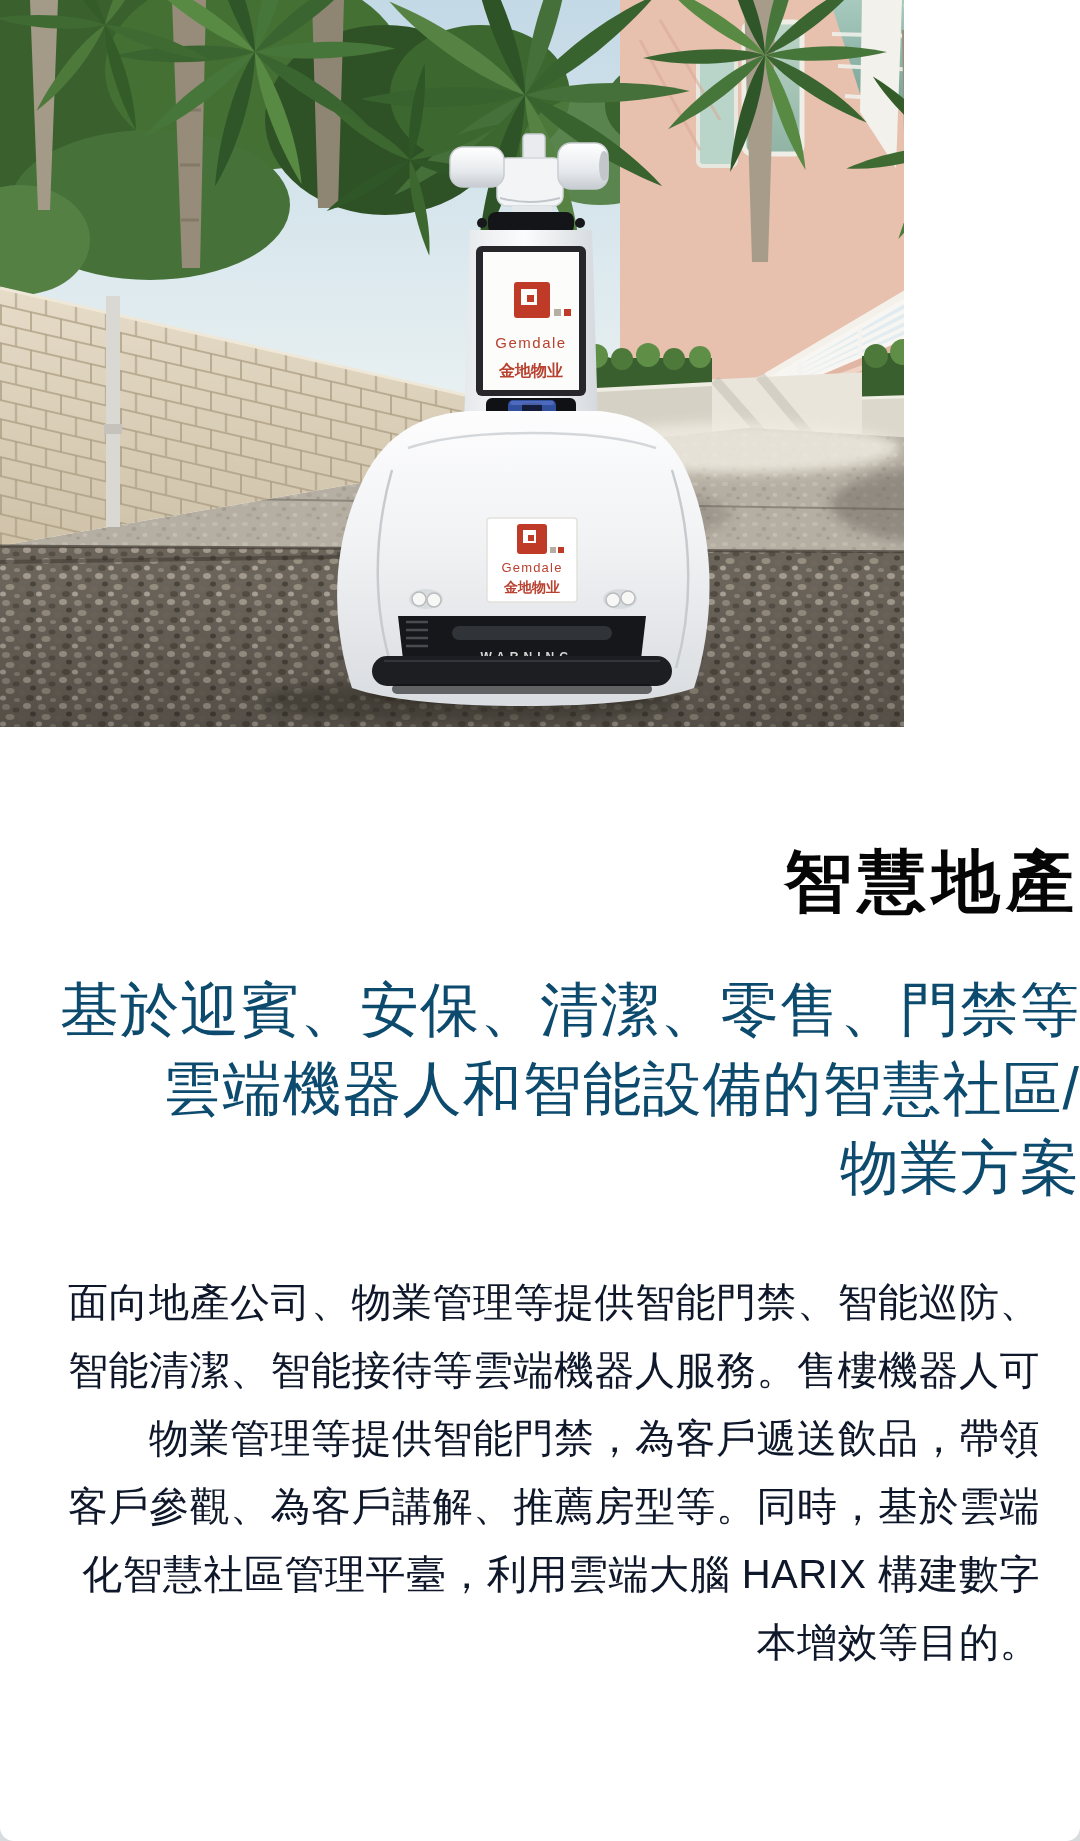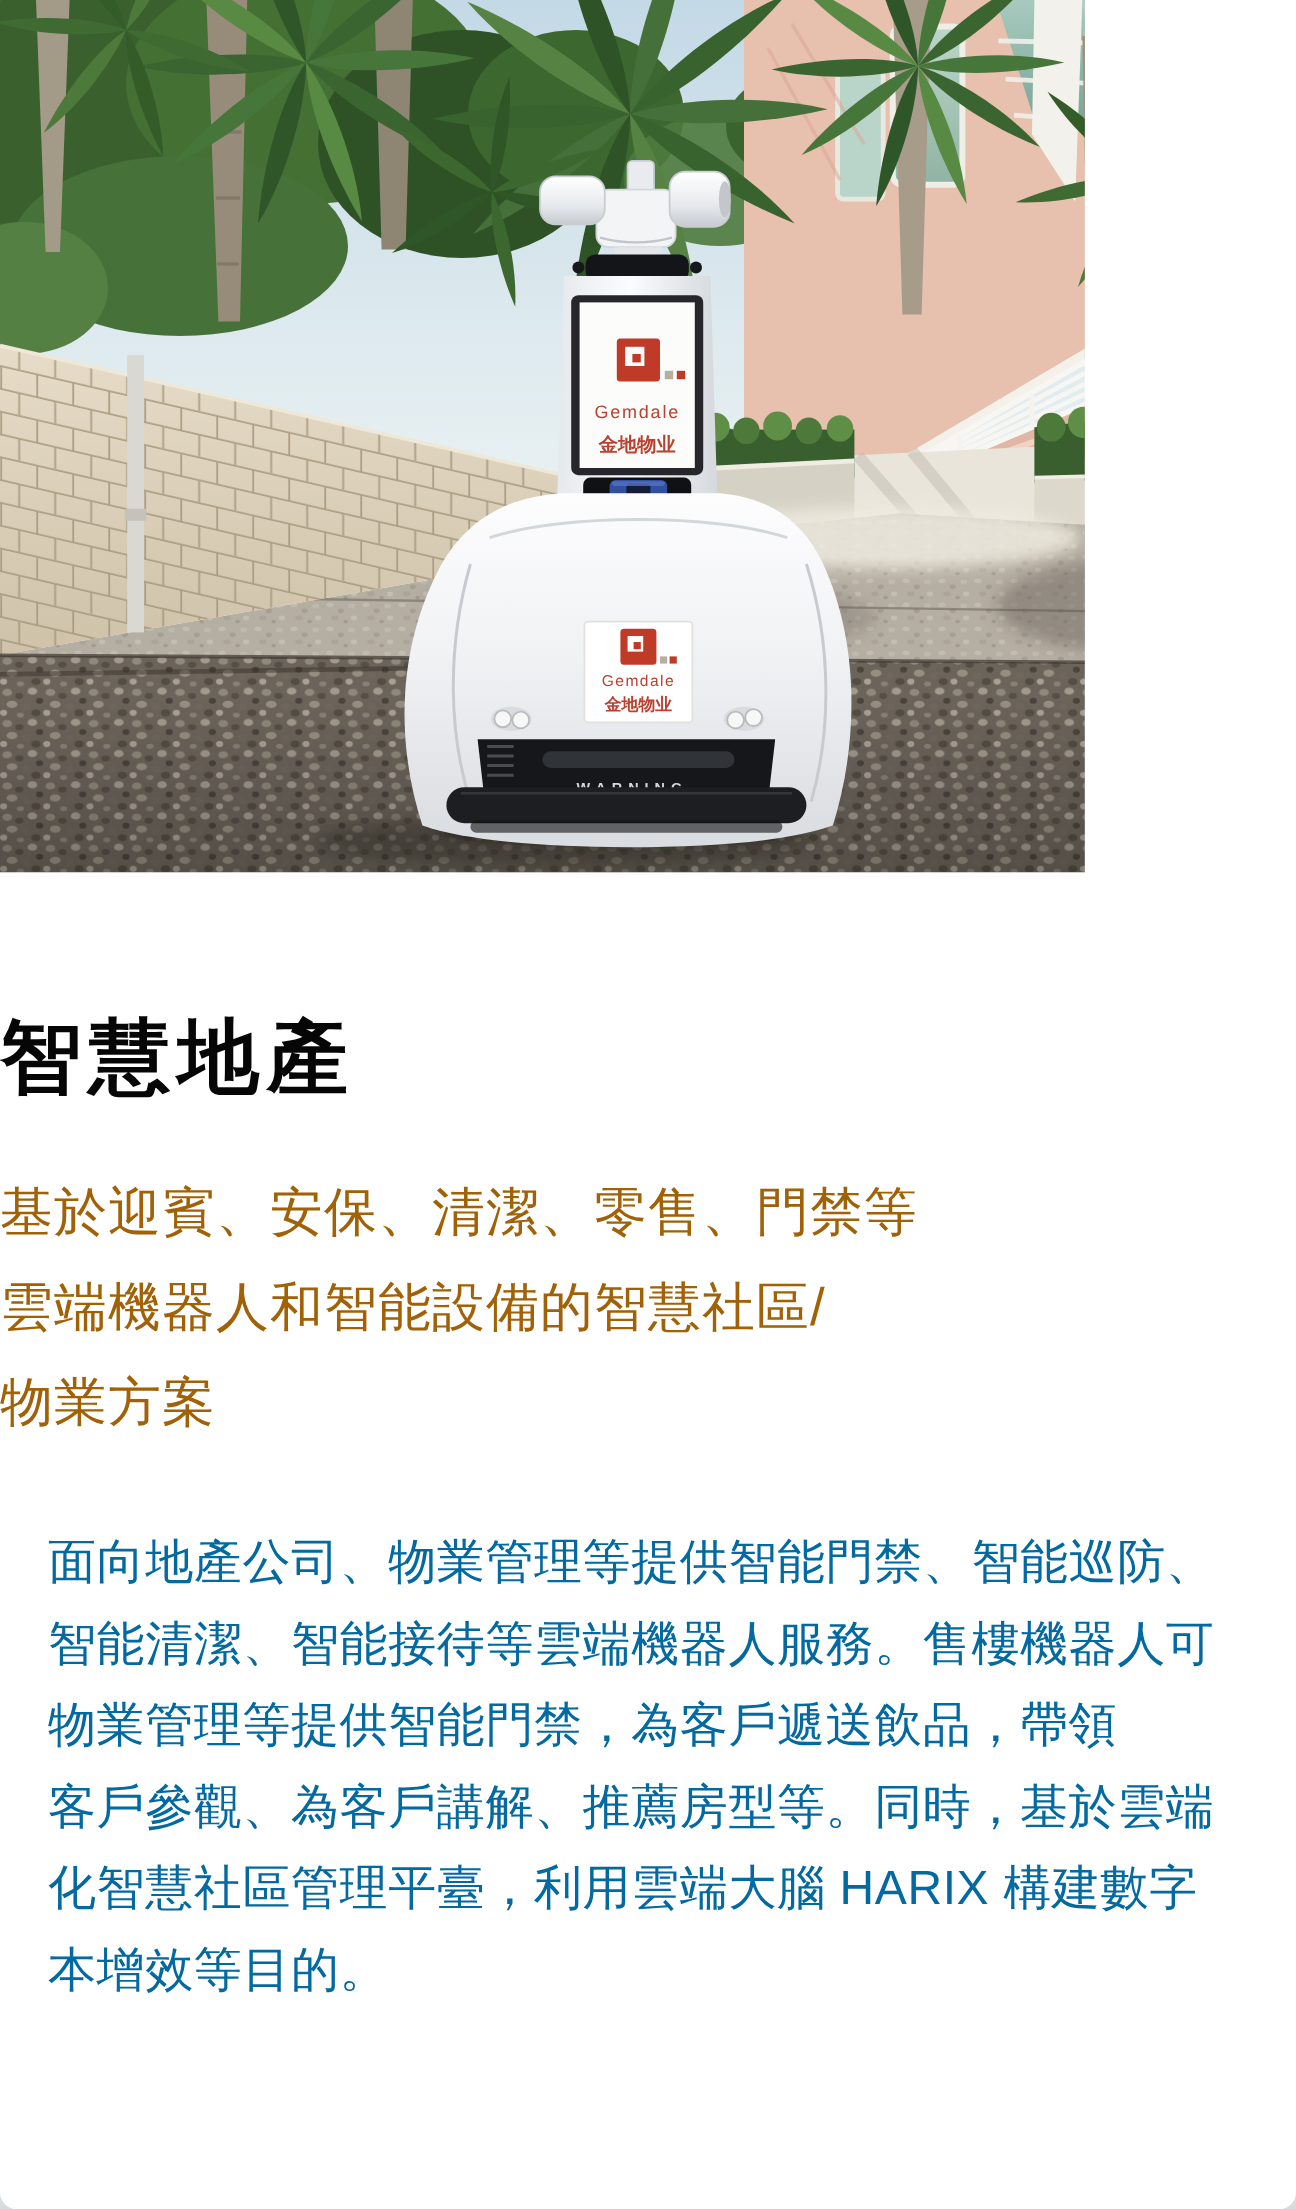--- a/index.html
+++ b/index.html
@@ -9,35 +9,35 @@
     font-family:"Liberation Sans","DejaVu Sans",sans-serif;
     -webkit-font-smoothing:antialiased;
   }
   .page{width:1080px;height:1841px;background:#d9dcdf;overflow:hidden;}
   .sheet{
     width:1080px;height:1841px;background:#ffffff;
     border-radius:0 0 14px 14px;overflow:hidden;
   }
   .hero{width:904px;height:727px;overflow:hidden;display:block;}
   .hero svg{display:block;}
-  .text-section{width:1080px;text-align:left;}
+  .text-section{width:1080px;text-align:right;}
   .section-title{
     margin:120px 0 0 0;
     font-size:68px;line-height:68px;font-weight:700;
     letter-spacing:6px;color:#060606;
   }
   .subtitle{margin-top:56px;}
   .sub-line{
-    font-size:44px;line-height:79px;font-weight:400;
-    letter-spacing:1px;color:#a16207;white-space:nowrap;
+    font-size:59px;line-height:79px;font-weight:400;
+    letter-spacing:1px;color:#0c4a6e;white-space:nowrap;
   }
   .body-text{margin-top:60px;padding:0 40px;}
   .body-line{
     font-size:40px;line-height:68px;font-weight:400;
-    letter-spacing:0.5px;color:#0369a1;white-space:nowrap;
+    letter-spacing:0.5px;color:#0f172a;white-space:nowrap;
   }
   .svg-brand-en{font-size:15px;letter-spacing:1.5px;fill:#b8412f;}
   .svg-brand-zh{font-size:16px;font-weight:700;fill:#b8412f;}
   .svg-brand-en-sm{font-size:13px;letter-spacing:1.2px;fill:#b8412f;}
   .svg-brand-zh-sm{font-size:14px;font-weight:700;fill:#b8412f;}
   .svg-warning{font-size:12px;letter-spacing:5px;fill:#d8d8d8;font-weight:700;}
 </style>
 </head>
 <body>
 

